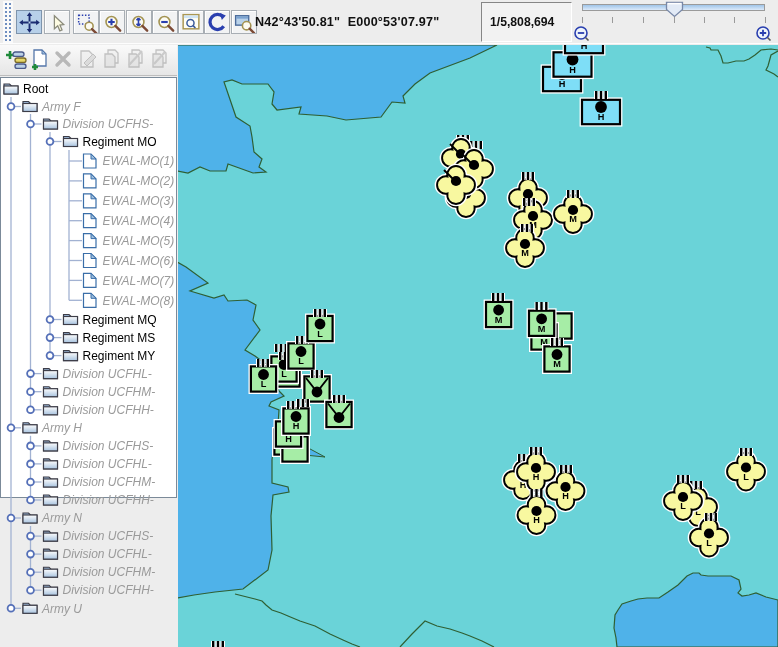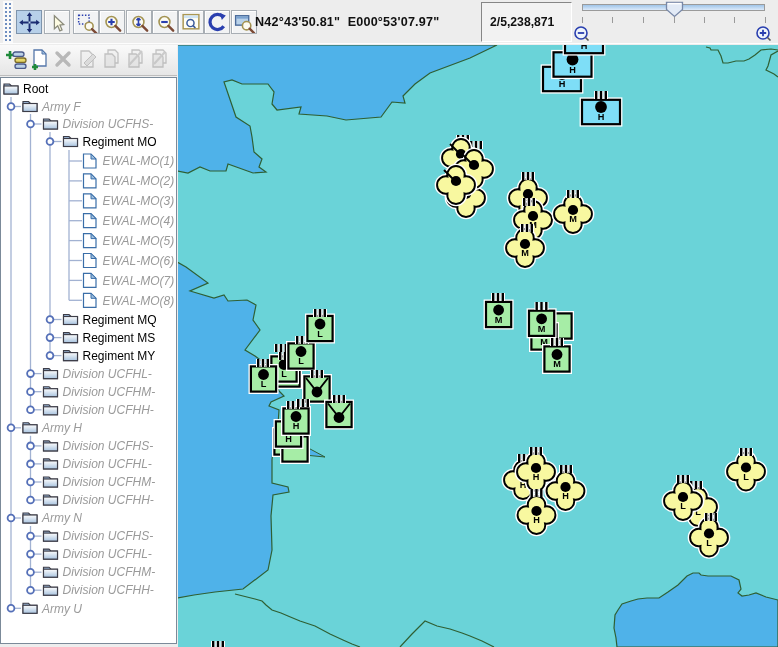--- a/index.html
+++ b/index.html
@@ -8,21 +8,21 @@
   background-image:radial-gradient(#6e8ec0 26%, transparent 30%);
   background-size:4px 4px; background-position:1px 1px; }
 #coords { position:absolute; left:255px; top:15px; font-size:12.6px; font-weight:bold; color:#111; letter-spacing:0.2px; }
 #scalefield { position:absolute; left:481px; top:2px; width:91px; height:40px; background:#f2f2f2;
   border-top:1.5px solid #868686; border-left:1.5px solid #868686; border-bottom:1.5px solid #fff; border-right:1.5px solid #fff;
   font-size:12.2px; font-weight:bold; color:#111; line-height:38px; padding-left:8px; }
 #track { position:absolute; left:582px; top:4px; width:183px; height:7px; border:1px solid #9a9a9a;
   background:linear-gradient(#9fc4e8, #dceafa); }
 #leftpane { position:absolute; left:0; top:44px; width:178px; height:603px; background:#ededed; }
 #toolbar2 { position:absolute; left:0; top:1px; width:177px; height:31px; background:linear-gradient(#fafafa,#e6e6e6); border-bottom:1px solid #bdbdbd; }
-#treepanel { position:absolute; left:0; top:33px; width:177px; height:567px; background:#fff; border:1px solid #7b8a99; }
+#treepanel { position:absolute; left:0; top:33px; width:177px; height:421px; background:#fff; border:1px solid #7b8a99; }
 #map { position:absolute; left:178px; top:45px; width:600px; height:602px; overflow:hidden; }
 </style></head>
 <body>
 <div id="map"><svg width="600" height="602" viewBox="178 45 600 602" font-family="Liberation Sans, sans-serif">
 <defs>
 <path id="cl" d="M-8.53,-8.53 A8.7,8.7 0 1 1 8.53,-8.53 A8.7,8.7 0 1 1 8.53,8.53 A8.7,8.7 0 1 1 -8.53,8.53 A8.7,8.7 0 1 1 -8.53,-8.53 Z"></path>
 <rect id="rc" x="-19" y="-12.2" width="38" height="24.4"></rect>
 <rect id="sq" x="-12.6" y="-12.6" width="25.2" height="25.2"></rect>
 </defs>
 <rect x="178" y="45" width="600" height="602" fill="#6ad3d8"></rect>
@@ -396,21 +396,21 @@
         <path d="M16.8,5.6 A7.2,7.2 0 1 0 17.4,14.6" fill="none" stroke="#2a3faf" stroke-width="3.1"></path>
         <path d="M13.8,1.8 L19.4,4.2 L15.6,8.6 Z" fill="#2a3faf"></path>
       </svg></div>
     <div style="position:absolute;left:231px;top:10px;width:26px;height:24px;background:#f2f3f4;border:1px solid #a8aeb4;box-shadow:inset 1px 1px 0 #fff;box-sizing:border-box;"><svg width="24" height="22" viewBox="0 0 22 21">
         <rect x="3" y="4.5" width="12.5" height="9" fill="#b9d2ea" stroke="#4a6a9a" stroke-width="1.3"></rect>
         <rect x="3.6" y="5.1" width="11.3" height="2.2" fill="#7aa2cf"></rect>
         <circle cx="13.5" cy="14" r="4" fill="#fcfbf2" stroke="#a39352" stroke-width="1.5"></circle>
         <line x1="16.38" y1="16.88" x2="20.6" y2="21.1" stroke="#7c4a35" stroke-width="2.3" stroke-linecap="round"></line>
       </svg></div>
 <div id="coords">N42°43'50.81"&nbsp; E000°53'07.97"</div>
-<div id="scalefield">2/5,238,871</div>
+<div id="scalefield">1/5,808,694</div>
 <div id="track"></div>
 <div style="position:absolute;left:582px;top:17px;width:1px;height:6px;background:#9a9a9a;"></div>
     <div style="position:absolute;left:612px;top:17px;width:1px;height:6px;background:#9a9a9a;"></div>
     <div style="position:absolute;left:643px;top:17px;width:1px;height:6px;background:#9a9a9a;"></div>
     <div style="position:absolute;left:674px;top:17px;width:1px;height:6px;background:#9a9a9a;"></div>
     <div style="position:absolute;left:704px;top:17px;width:1px;height:6px;background:#9a9a9a;"></div>
     <div style="position:absolute;left:734px;top:17px;width:1px;height:6px;background:#9a9a9a;"></div>
     <div style="position:absolute;left:765px;top:17px;width:1px;height:6px;background:#9a9a9a;"></div>
 <svg width="20" height="18" viewBox="0 0 20 18" style="position:absolute;left:664px;top:1px;">
       <path d="M2.5,1.5 H18.5 V8.5 L10.5,15.5 L2.5,8.5 Z" fill="#e2eaf6" stroke="#7787a7" stroke-width="1.3"></path>

